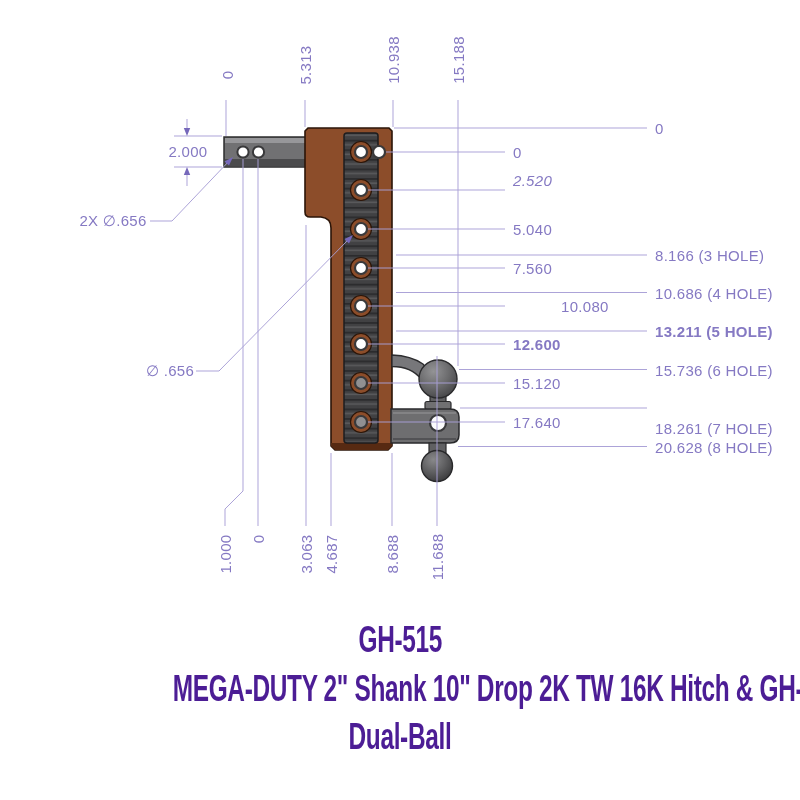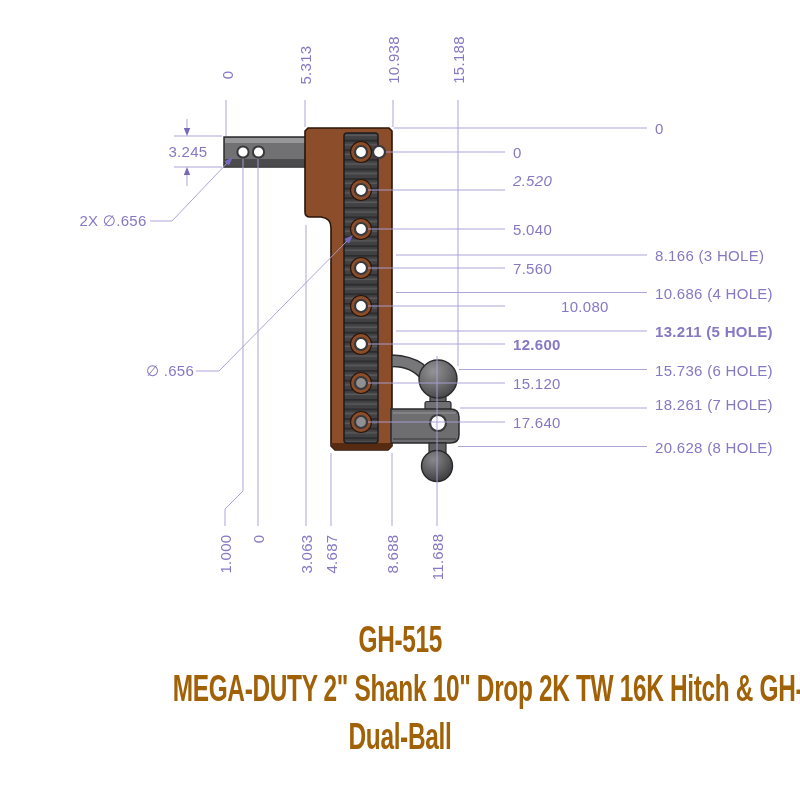--- a/index.html
+++ b/index.html
@@ -3,21 +3,21 @@
 <meta charset="utf-8">
 <style>
   html,body{margin:0;padding:0;background:#ffffff;}
   #stage{position:relative;width:800px;height:800px;background:#ffffff;overflow:hidden;
          font-family:"Liberation Sans","DejaVu Sans",sans-serif;}
   #drawing-svg{position:absolute;left:0;top:0;}
   .dim{position:absolute;font-size:15px;color:#8579c3;white-space:nowrap;
        transform:translate(-50%,-50%);letter-spacing:.3px;}
   .dim.rot{transform:translate(-50%,-50%) rotate(-90deg);}
   .dim.anchor-left{transform:translate(0,-50%);}
-  .title-line{position:absolute;left:0;right:0;text-align:center;color:#a16207;
+  .title-line{position:absolute;left:0;right:0;text-align:center;color:#4c1d95;
               font-weight:bold;line-height:42px;}
   .title-line .sq{display:inline-block;transform:scaleX(0.66);letter-spacing:-0.5px;
                   white-space:nowrap;font-size:37px;}
 </style>
 </head>
 <body>
 
 <div id="stage">
 
   <svg id="drawing-svg" width="800" height="800" viewBox="0 0 800 800">
@@ -144,39 +144,39 @@
       <polygon points="233,157 229,165.5 224.5,161.5"></polygon>
       <polygon points="353,235 349,243.5 344.5,239"></polygon>
     </g>
   </svg>
 
   <div class="dim rot" style="left:227px;top:75px;">0</div>
   <div class="dim rot" style="left:305px;top:65px;">5.313</div>
   <div class="dim rot" style="left:393px;top:60px;">10.938</div>
   <div class="dim rot" style="left:458px;top:60px;">15.188</div>
 
-  <div class="dim" style="left:188px;top:151px;">3.245</div>
+  <div class="dim" style="left:188px;top:151px;">2.000</div>
   <div class="dim" style="left:113px;top:221px;text-align:right;">2X ∅.656</div>
   <div class="dim" style="left:170px;top:371px;">∅ .656</div>
 
   <div class="dim anchor-left" style="left:513px;top:152px;">0</div>
   <div class="dim anchor-left" style="left:513px;top:180px;font-style:italic;">2.520</div>
   <div class="dim anchor-left" style="left:513px;top:229px;text-align:center;">5.040</div>
   <div class="dim anchor-left" style="left:513px;top:268px;">7.560</div>
   <div class="dim anchor-left" style="left:513px;top:306px;margin-left:48px;">10.080</div>
   <div class="dim anchor-left" style="left:513px;top:344px;font-weight:bold;">12.600</div>
   <div class="dim anchor-left" style="left:513px;top:383px;">15.120</div>
   <div class="dim anchor-left" style="left:513px;top:422px;">17.640</div>
 
   <div class="dim anchor-left" style="left:655px;top:128px;">0</div>
   <div class="dim anchor-left" style="left:655px;top:255px;">8.166 (3 HOLE)</div>
   <div class="dim anchor-left" style="left:655px;top:292.5px;">10.686 (4 HOLE)</div>
   <div class="dim anchor-left" style="left:655px;top:331px;font-weight:bold;">13.211 (5 HOLE)</div>
   <div class="dim anchor-left" style="left:655px;top:369.5px;">15.736 (6 HOLE)</div>
-  <div class="dim anchor-left" style="left:655px;top:404px;">18.261 (7 HOLE)</div>
+  <div class="dim anchor-left" style="left:655px;top:428px;">18.261 (7 HOLE)</div>
   <div class="dim anchor-left" style="left:655px;top:446.5px;">20.628 (8 HOLE)</div>
 
   <div class="dim rot" style="left:225px;top:554px;">1.000</div>
   <div class="dim rot" style="left:258px;top:539px;">0</div>
   <div class="dim rot" style="left:306px;top:554px;">3.063</div>
   <div class="dim rot" style="left:331px;top:554px;">4.687</div>
   <div class="dim rot" style="left:392px;top:554px;">8.688</div>
   <div class="dim rot" style="left:437px;top:557px;">11.688</div>
 
   <div class="title-line" style="top:619px;">

